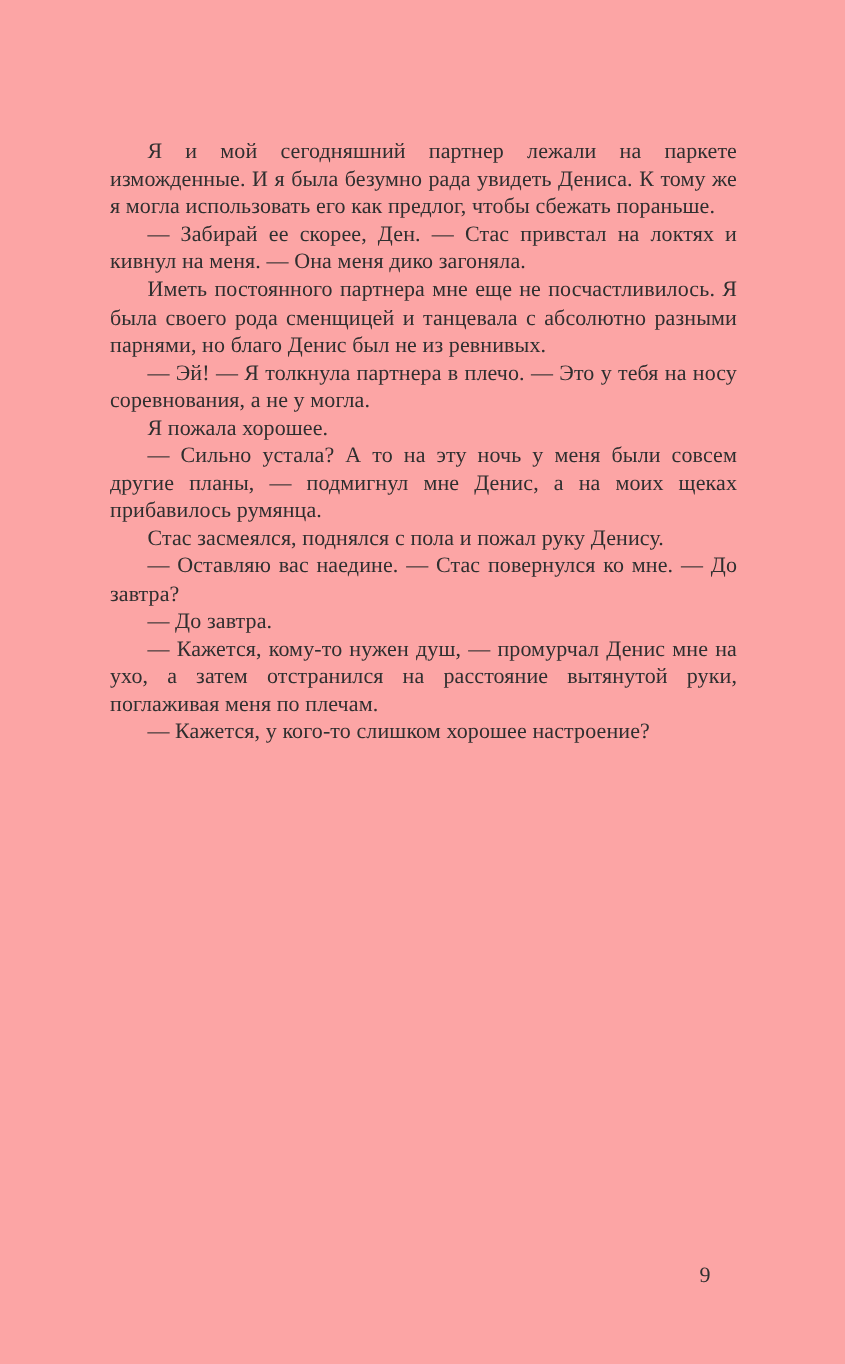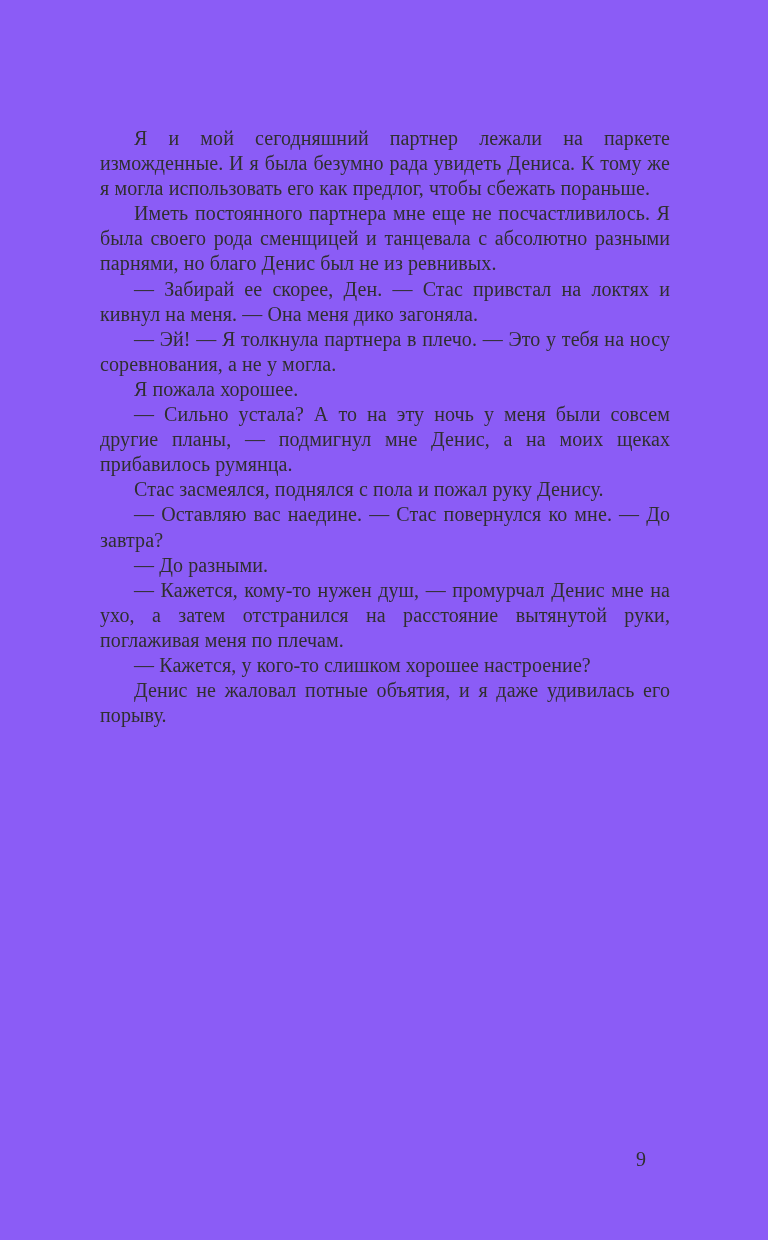--- a/index.html
+++ b/index.html
@@ -4,21 +4,21 @@
 <style>
   html, body {
     margin: 0;
     padding: 0;
     background: #ffffff;
   }
   .book-page {
     position: relative;
     width: 768px;
     height: 1240px;
-    background: #8b5cf6;
+    background: #fca5a5;
     box-sizing: border-box;
     font-family: "Liberation Serif", "DejaVu Serif", serif;
     color: #2f2f2f;
     overflow: hidden;
   }
   .text-block {
     position: absolute;
     left: 100px;
     top: 126px;
     width: 570px;
@@ -40,26 +40,25 @@
     line-height: 25px;
     color: #2f2f2f;
   }
 </style>
 </head>
 <body>
 
 <div class="book-page">
   <div class="text-block">
     <p>Я и мой сегодняшний партнер лежали на паркете изможденные. И я была безумно рада увидеть Дениса. К тому же я могла использовать его как предлог, чтобы сбежать пораньше.</p>
+    <p>— Забирай ее скорее, Ден. — Стас привстал на локтях и кивнул на меня. — Она меня дико загоняла.</p>
     <p>Иметь постоянного партнера мне еще не посчастливилось. Я была своего рода сменщицей и танцевала с абсолютно разными парнями, но благо Денис был не из ревнивых.</p>
-    <p>— Забирай ее скорее, Ден. — Стас привстал на локтях и кивнул на меня. — Она меня дико загоняла.</p>
     <p>— Эй! — Я толкнула партнера в плечо. — Это у тебя на носу соревнования, а не у могла.</p>
     <p>Я пожала хорошее.</p>
     <p>— Сильно устала? А то на эту ночь у меня были совсем другие планы, — подмигнул мне Денис, а на моих щеках прибавилось румянца.</p>
     <p>Стас засмеялся, поднялся с пола и пожал руку Денису.</p>
     <p>— Оставляю вас наедине. — Стас повернулся ко мне. — До завтра?</p>
-    <p>— До разными.</p>
+    <p>— До завтра.</p>
     <p>— Кажется, кому-то нужен душ, — промурчал Денис мне на ухо, а затем отстранился на расстояние вытянутой руки, поглаживая меня по плечам.</p>
     <p>— Кажется, у кого-то слишком хорошее настроение?</p>
-    <p>Денис не жаловал потные объятия, и я даже удивилась его порыву.</p>
   </div>
   <div class="page-number">9</div>
 </div>
 
 </body></html>

